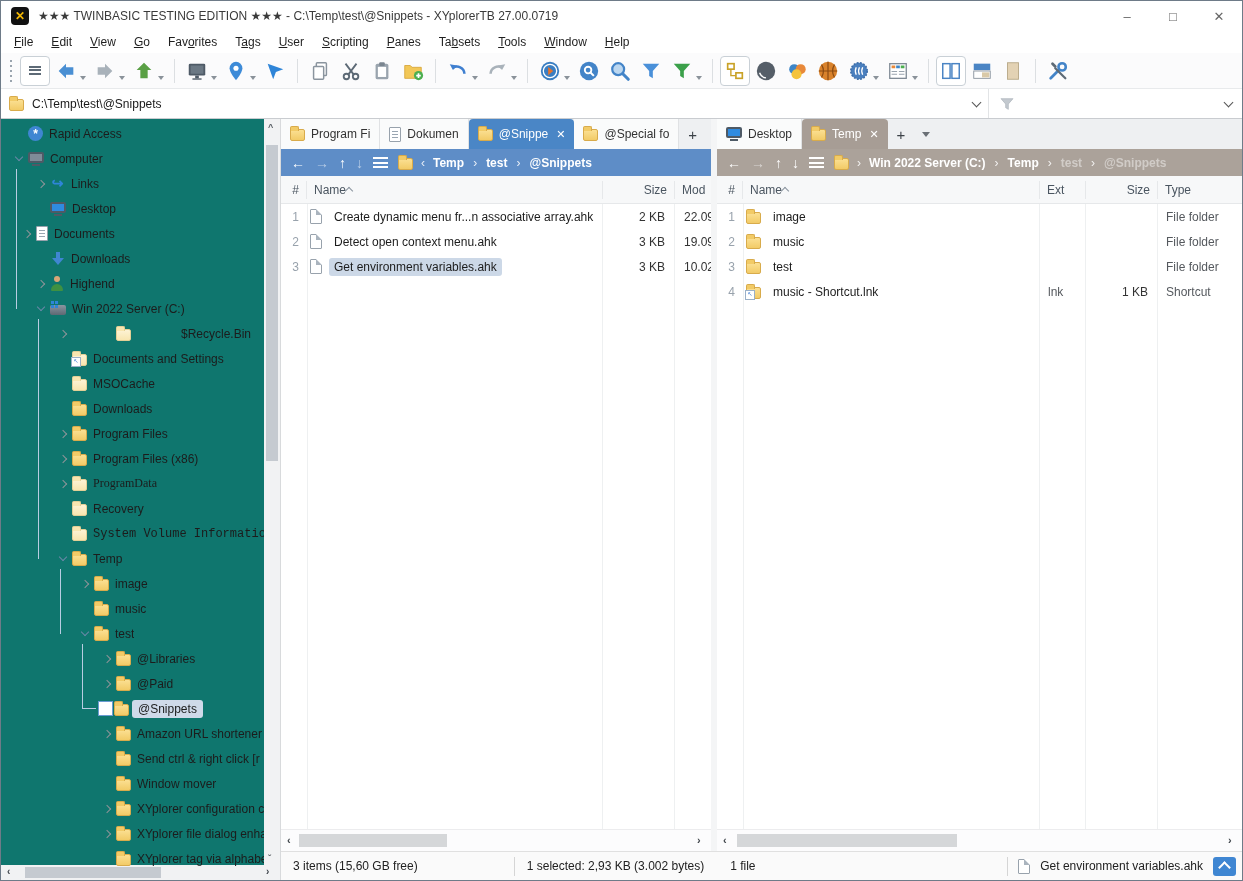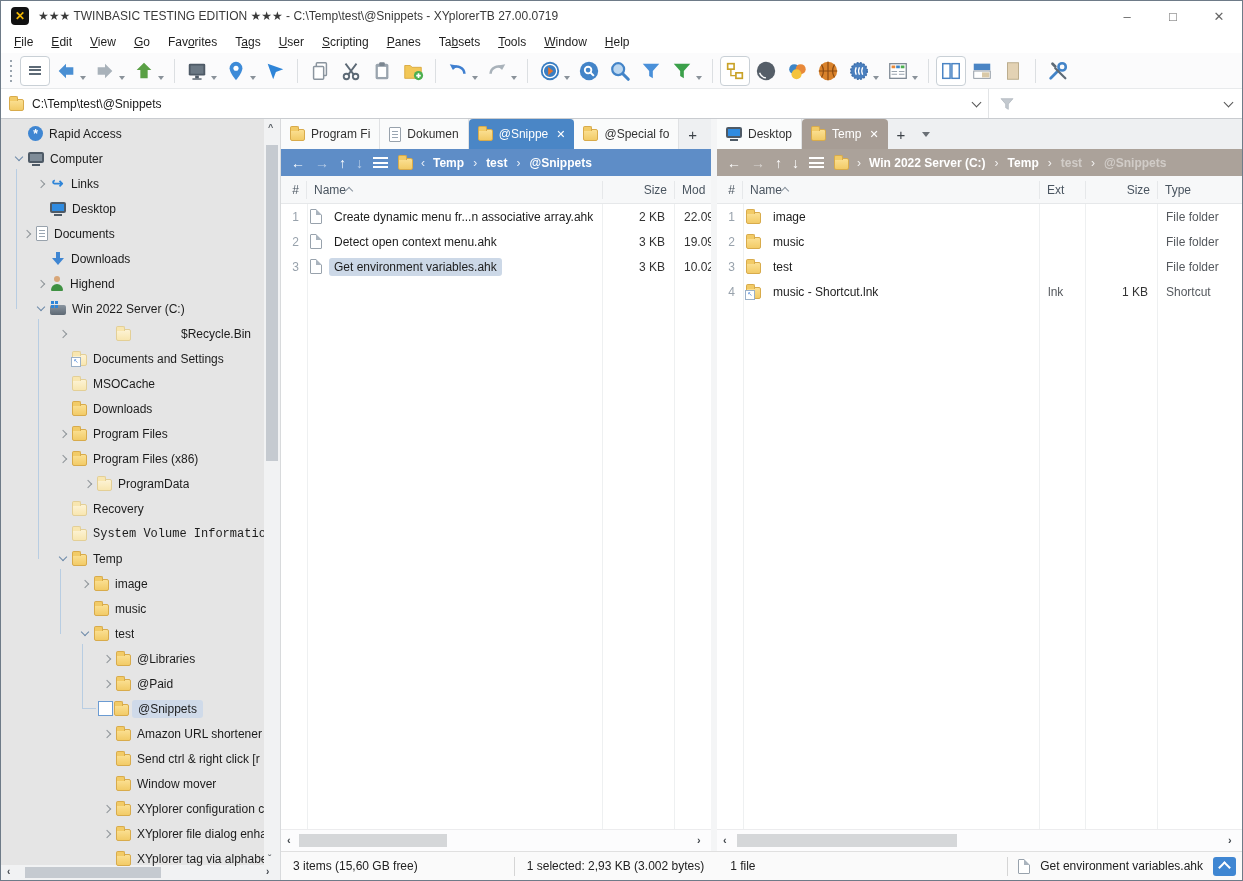--- a/index.html
+++ b/index.html
@@ -36,21 +36,21 @@
   
   .addressbar { height:30px; display:flex; align-items:stretch; background:#fff; border-bottom:1px solid #c9ccd0; flex:0 0 auto; }
   .addr-path { flex:1; display:flex; align-items:center; gap:8px; padding:0 8px; border-right:1px solid #e2e4e6; }
   .addr-text { flex:1; color:#1a1a1a; }
   .addr-filter { width:253px; display:flex; align-items:center; gap:8px; padding:0 10px; }
   .chev-down { width:7px; height:7px; border-right:1.5px solid #555; border-bottom:1.5px solid #555;
                transform:rotate(45deg); margin-top:-3px; }
 
   
   .main { flex:1; display:flex; min-height:0; }
-  .tree-col { width:280px; border-right:1px solid #d8dadc; display:flex; flex-direction:column; position:relative; background:#e5e5e5; }
+  .tree-col { width:280px; border-right:1px solid #d8dadc; display:flex; flex-direction:column; position:relative; background:#0f766e; }
   .tree-view { flex:1; position:relative; overflow:hidden; padding-right:16px; }
   .right-col { flex:1; display:flex; flex-direction:column; min-width:0; }
   .panes { flex:1; display:flex; min-height:0; }
   .pane { display:flex; flex-direction:column; min-width:0; }
   .pane-left { width:430px; }
   .splitter { width:6px; background:#f4f5f6; }
   .pane-right { flex:1; }
 
   
   .titem { height:25px; display:flex; align-items:center; white-space:nowrap; position:relative; z-index:1; }
@@ -483,21 +483,21 @@
           <div class="titem" style="padding-left: 52px;">
             <span class="texp exp-closed"></span>
             <span class="ticon ic-folder"></span>
             <span class="tlab">Program Files</span>
           </div>
           <div class="titem" style="padding-left: 52px;">
             <span class="texp exp-closed"></span>
             <span class="ticon ic-folder"></span>
             <span class="tlab">Program Files (x86)</span>
           </div>
-          <div class="titem" style="padding-left: 77px;">
+          <div class="titem" style="padding-left: 52px; font-family: Liberation Serif, serif;">
             <span class="texp exp-closed"></span>
             <span class="ticon ic-folder-pale"></span>
             <span class="tlab">ProgramData</span>
           </div>
           <div class="titem" style="padding-left: 52px;">
             <span class="texp exp-none"></span>
             <span class="ticon ic-folder-pale"></span>
             <span class="tlab">Recovery</span>
           </div>
           <div class="titem" style="padding-left: 52px; font-family: Liberation Mono, monospace;">

